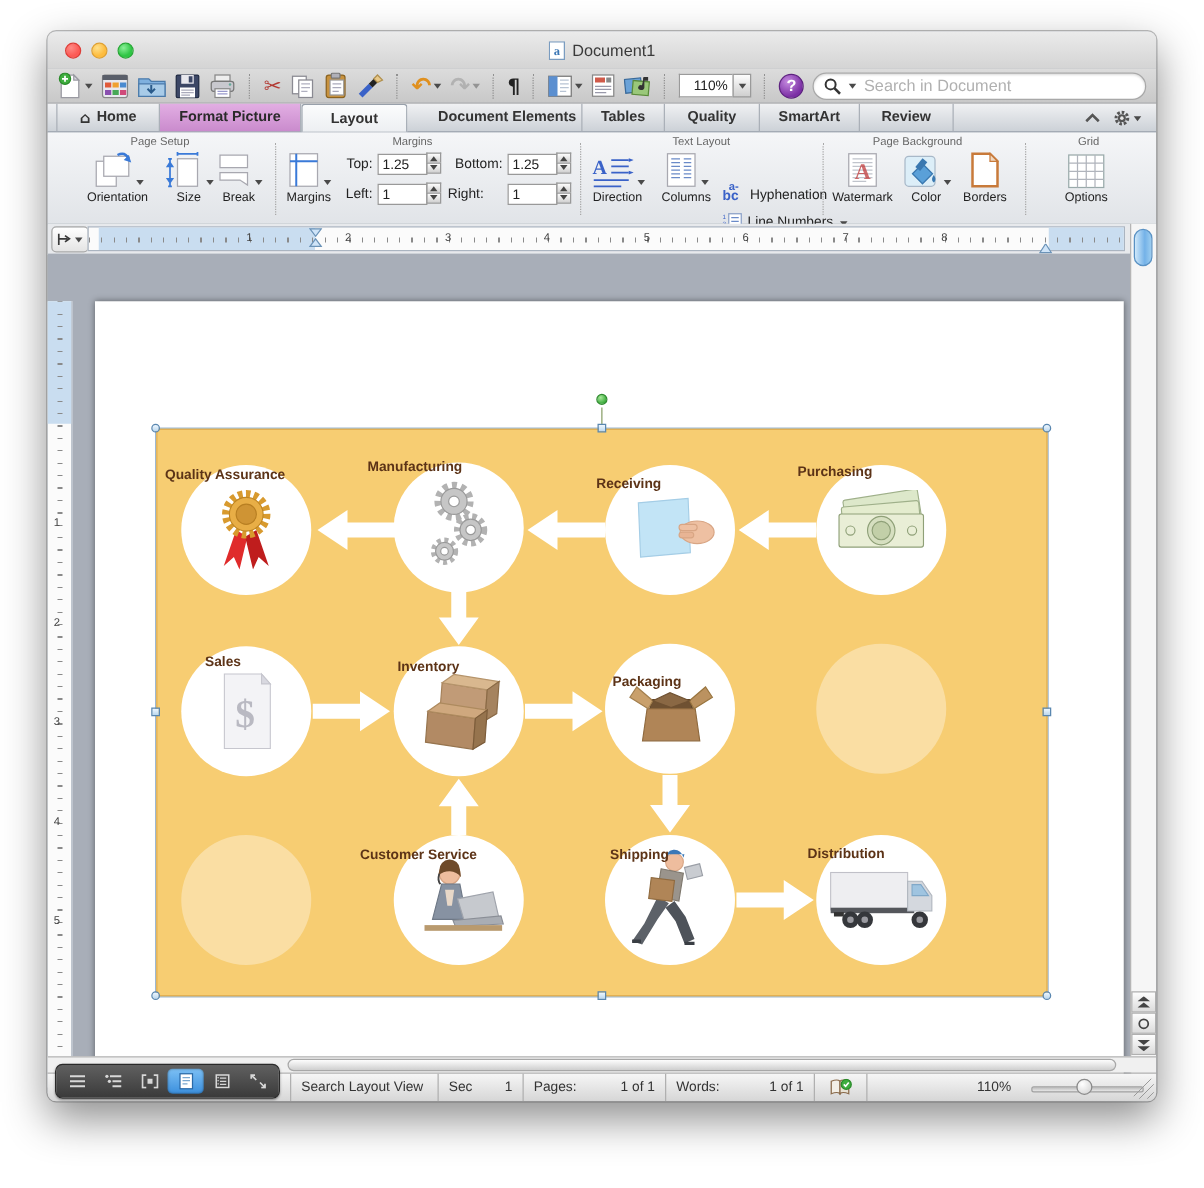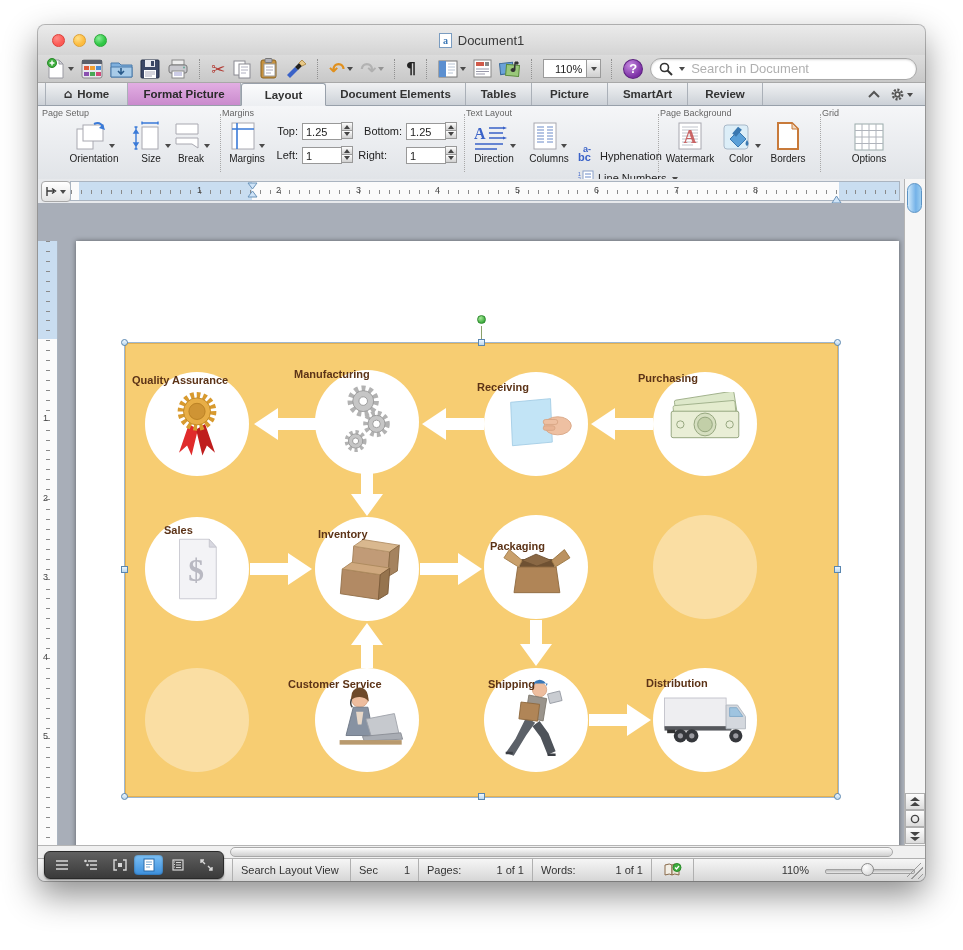--- a/index.html
+++ b/index.html
@@ -35,21 +35,21 @@
   .tabbar{left:0;top:58px;width:887px;height:23px;background:linear-gradient(#f0f1f3,#ccd1d7);border-bottom:1px solid #98a0aa;display:flex;align-items:stretch;padding-left:7px;box-sizing:border-box;}
   .tab{display:flex;align-items:center;justify-content:center;font-size:11.5px;font-weight:bold;color:#333;border-right:1px solid #aab0b8;padding:0 4px;box-sizing:border-box;}
   .tab.home{border-left:1px solid #aab0b8;}
   .tab.contextual{background:linear-gradient(#e2aee3,#ca8bcd);color:#2a2a2a;}
   .tab.active{background:linear-gradient(#fbfcfd,#edeff2);border:1px solid #98a0aa;border-bottom:1px solid #edeff2;border-radius:3px 3px 0 0;margin-bottom:-1px;z-index:2;}
   .tabctrl{margin-left:auto;display:flex;align-items:center;gap:10px;padding-right:12px;}
 
   
   .ribbon{left:0;top:81px;width:887px;height:73px;background:linear-gradient(#f5f6f8,#e1e4e8);border-bottom:1px solid #96a0ac;}
   .gsep{top:8px;height:58px;border-left:1px dotted #a8a8a8;}
-  .glabel{top:2px;font-size:9px;color:#666;text-align:left;}
+  .glabel{top:2px;font-size:9px;color:#666;text-align:center;}
   .rbtn{top:12px;text-align:center;}
   .ric{height:33px;display:flex;align-items:flex-end;justify-content:center;gap:1px;}
   .rlb{font-size:10px;color:#222;margin-top:2px;white-space:nowrap;}
   .flabel{font-size:11px;color:#222;text-align:right;}
   .ffield{height:15px;background:#fff;border:1px solid #999;font-size:11px;color:#222;padding:0 3px;font-family:"Liberation Sans",sans-serif;box-sizing:content-box;}
   .stepper{width:12px;height:17px;display:flex;flex-direction:column;}
   .stepper div{flex:1;background:linear-gradient(#fdfdfd,#d0d0d0);border:1px solid #999;display:flex;align-items:center;justify-content:center;box-sizing:border-box;}
   .stepper .up{border-bottom:none;}
   .tri-u{width:0;height:0;border:3px solid transparent;border-bottom:4px solid #444;margin-top:-2px;}
   .tri-d{width:0;height:0;border:3px solid transparent;border-top:4px solid #444;margin-bottom:-2px;}
@@ -257,28 +257,28 @@
     <div class="tab home" style="width:83px;gap:5px;">
       <span class="glyph" style="font-size:12px;">⌂</span>
       <span>Home</span>
     </div>
     <div class="tab contextual" style="width:113px;">
           <span>Format Picture</span>
         </div>
     <div class="tab active" style="width:85px;">
           <span>Layout</span>
         </div>
-    <div class="tab" style="width:140px;">
+    <div class="tab" style="width:140px;justify-content:flex-end;">
           <span>Document Elements</span>
         </div>
     <div class="tab" style="width:66px;">
           <span>Tables</span>
         </div>
     <div class="tab" style="width:76px;">
-          <span>Picture</span>
+          <span>Quality</span>
         </div>
     <div class="tab" style="width:80px;">
           <span>SmartArt</span>
         </div>
     <div class="tab" style="width:75px;">
           <span>Review</span>
         </div>
     <div class="tabctrl">
       <svg width="12" height="8" viewBox="0 0 12 8">
             <path d="M1,7 L6,2 L11,7" fill="none" stroke="#555" stroke-width="2"></path>

